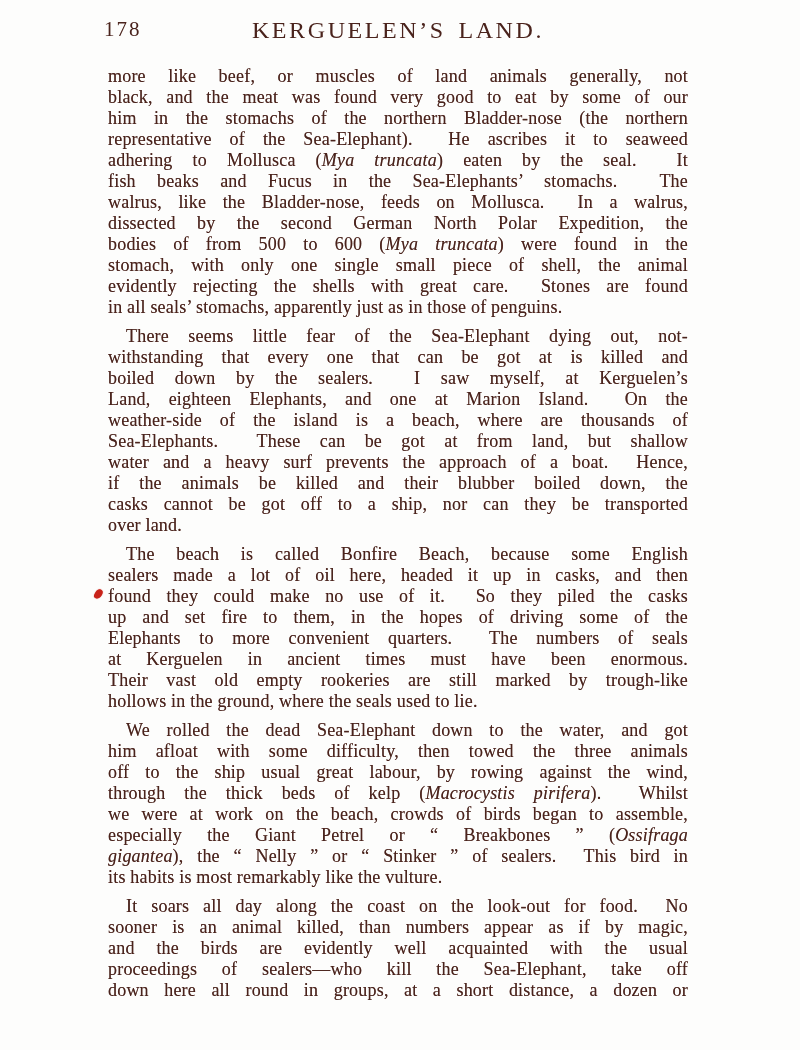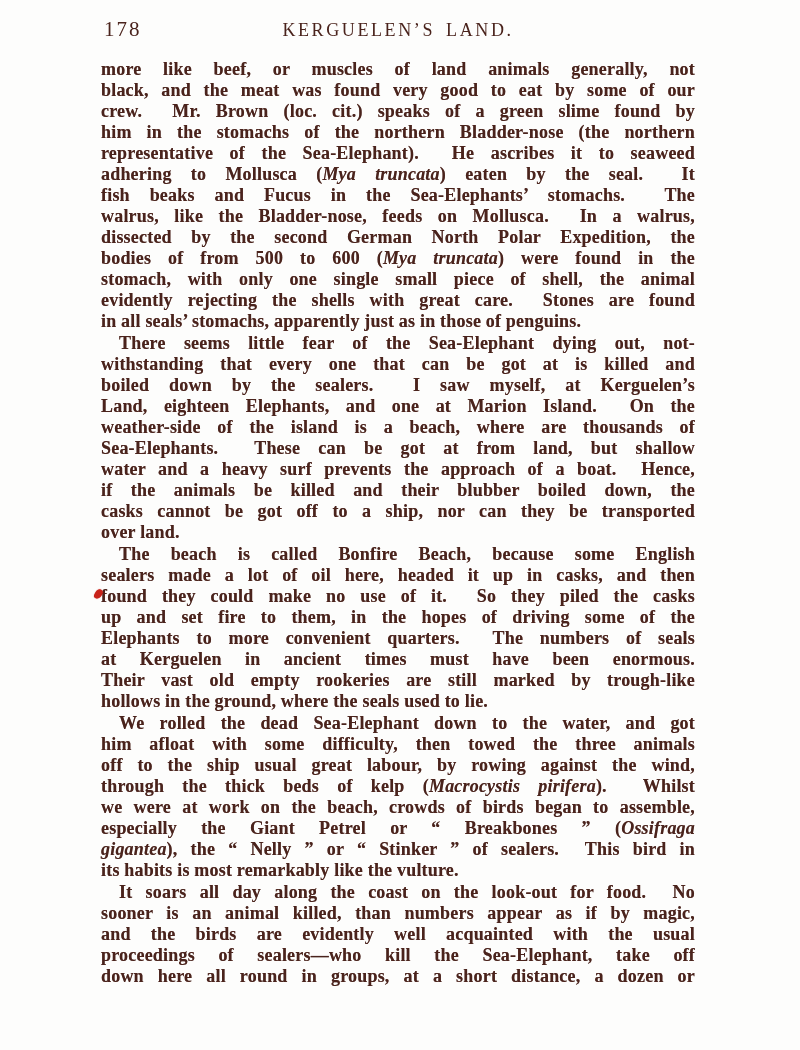--- a/index.html
+++ b/index.html
@@ -22,33 +22,33 @@
   }
   .folio{
     position:absolute;left:4px;top:0;
     font-size:21px;line-height:26px;
     letter-spacing:2px;
     color:var(--ink);
   }
   .running-title{
     position:absolute;left:0;top:2px;width:100%;
     text-align:center;
-    font-size:18px;line-height:24px;
+    font-size:24px;line-height:24px;
     letter-spacing:2.6px;
     word-spacing:4px;
     color:var(--ink);
   }
   .textblock{
     position:absolute;left:100px;top:58px;width:596px;
     font-size:18px;
     letter-spacing:0.2px;
     color:var(--ink);
     text-shadow:0 0 0.5px rgba(74,35,28,0.55);
   }
-  .para{margin:1px;padding:0;font-weight:bold;}
+  .para{margin:8px;padding:0;}
   .line{
     line-height:21px;
     text-align:justify;
     text-align-last:justify;
     white-space:pre-wrap;
   }
   .line.endline{text-align-last:left;}
   .line.indent{text-indent:18px;}
   .it{font-style:italic;}
   .pen-mark{
@@ -66,21 +66,20 @@
 <div class="page">
   <div class="pagehead">
     <span class="folio">178</span>
     <div class="running-title">KERGUELEN’S LAND.</div>
   </div>
 
   <div class="textblock" id="page-body">
       <div class="para">
         <div class="line"><span>more like beef, or muscles of land animals generally, not</span></div>
         <div class="line"><span>black, and the meat was found very good to eat by some of our</span></div>
-        <div class="line"><span>crew.  Mr. Brown (loc. cit.) speaks of a green slime found by</span></div>
         <div class="line"><span>him in the stomachs of the northern Bladder-nose (the northern</span></div>
         <div class="line"><span>representative of the Sea-Elephant).  He ascribes it to seaweed</span></div>
         <div class="line"><span>adhering to Mollusca (</span><span class="it">Mya truncata</span><span>) eaten by the seal.  It</span></div>
         <div class="line"><span>fish beaks and Fucus in the Sea-Elephants’ stomachs.  The</span></div>
         <div class="line"><span>walrus, like the Bladder-nose, feeds on Mollusca.  In a walrus,</span></div>
         <div class="line"><span>dissected by the second German North Polar Expedition, the</span></div>
         <div class="line"><span>bodies of from 500 to 600 (</span><span class="it">Mya truncata</span><span>) were found in the</span></div>
         <div class="line"><span>stomach, with only one single small piece of shell, the animal</span></div>
         <div class="line"><span>evidently rejecting the shells with great care.  Stones are found</span></div>
         <div class="line endline"><span>in all seals’ stomachs, apparently just as in those of penguins.</span></div>

